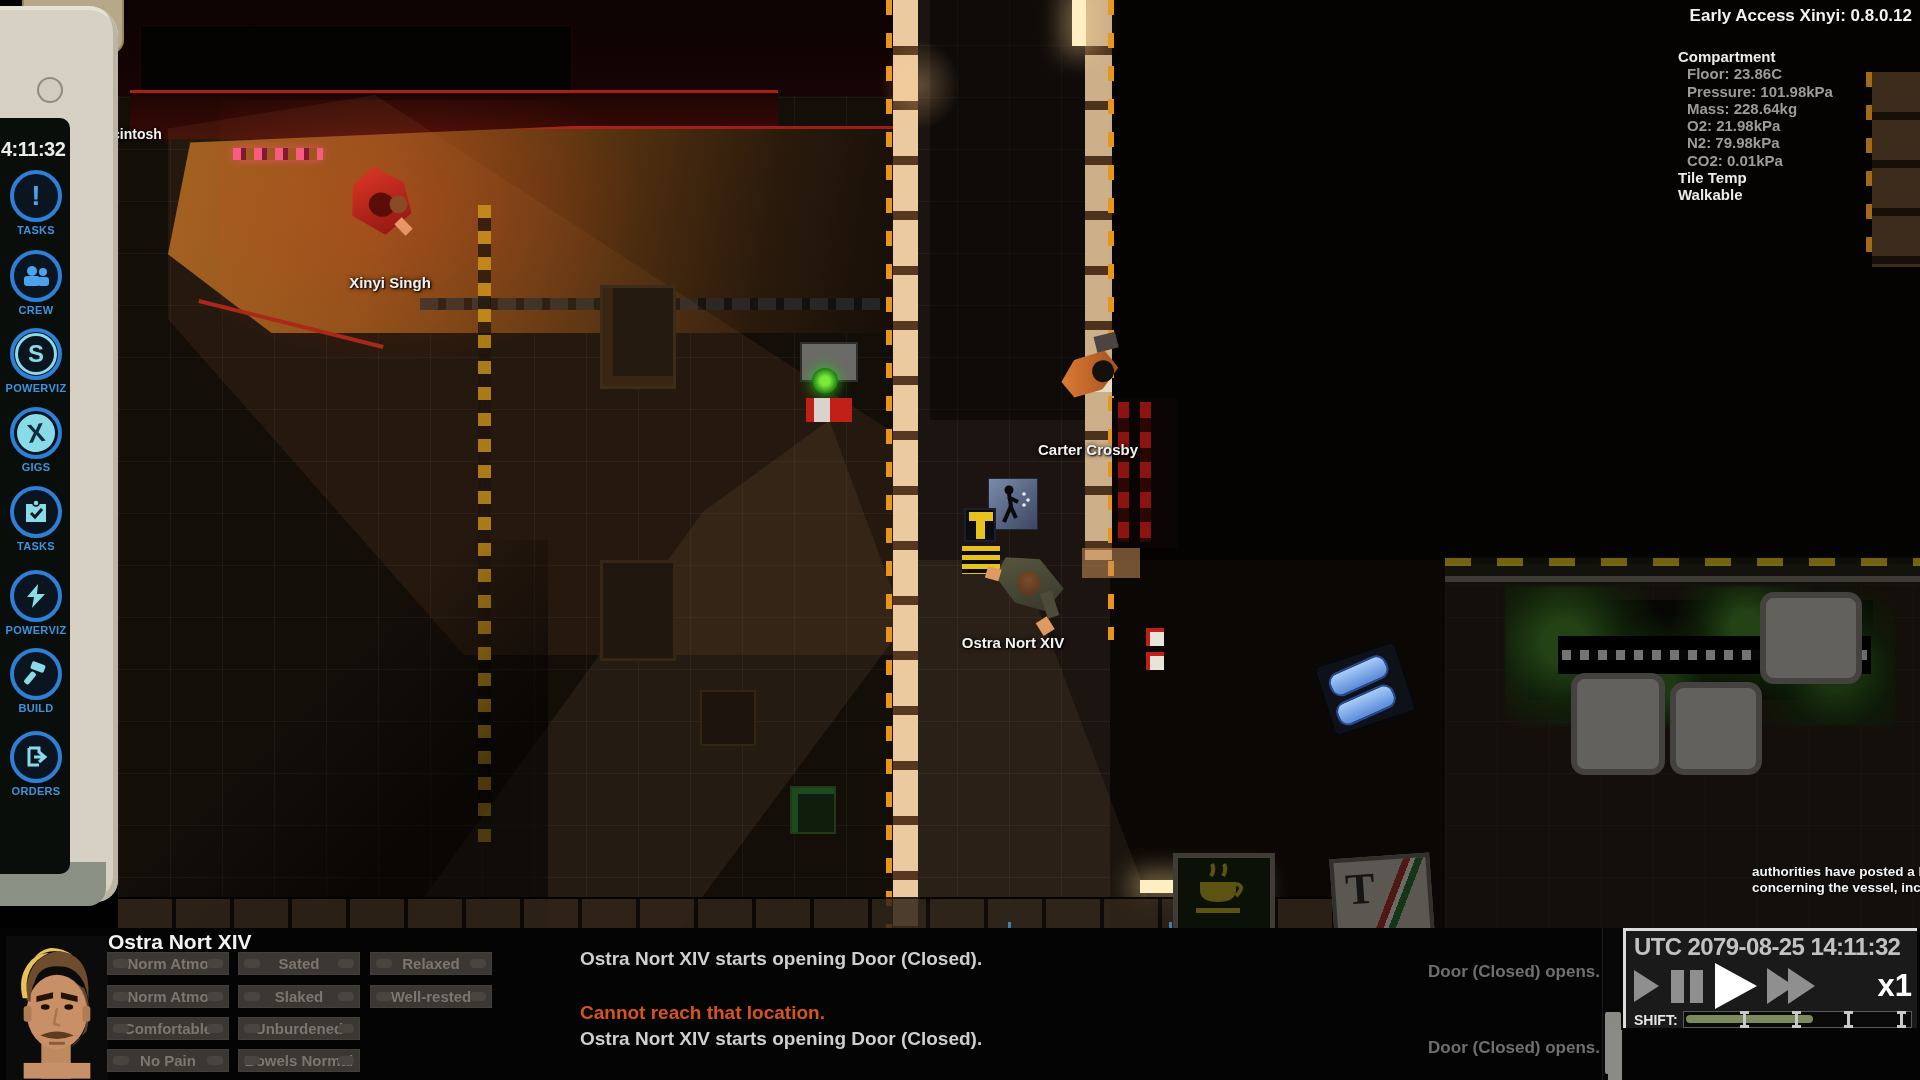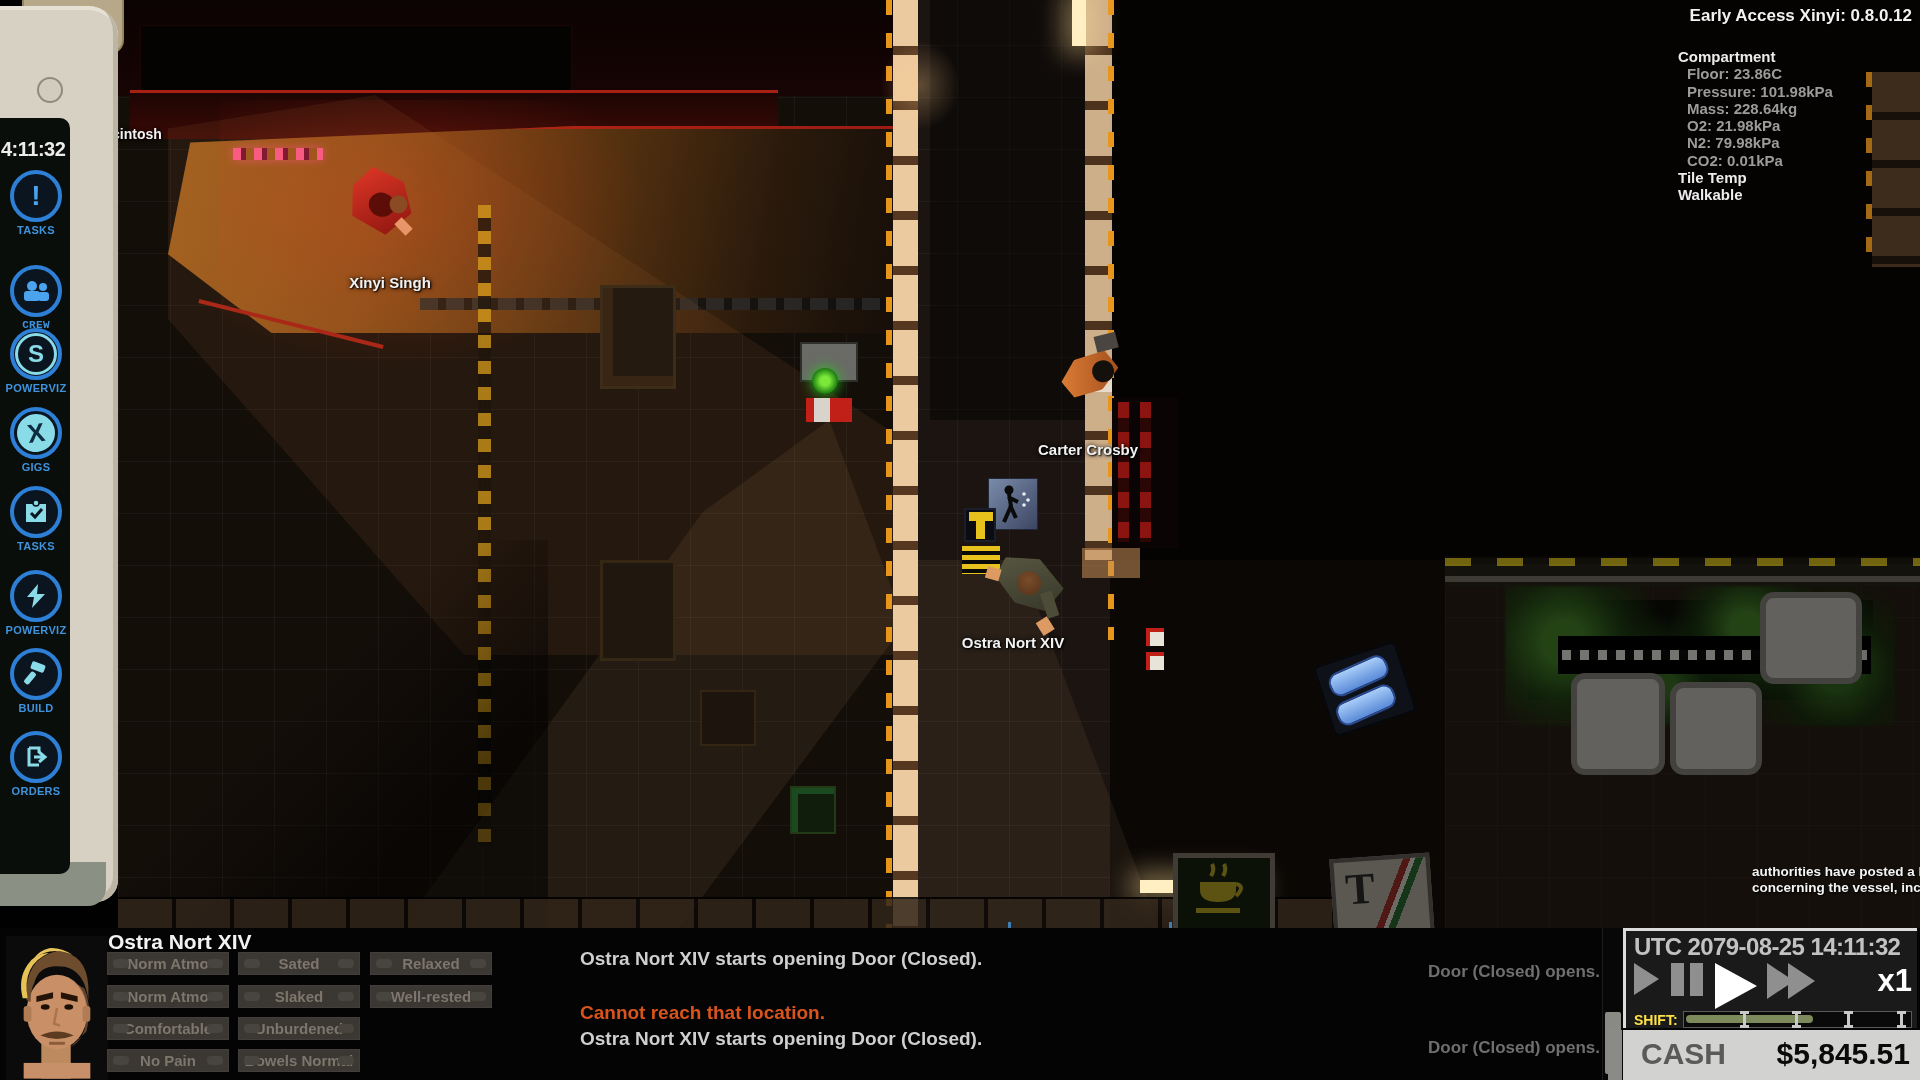--- a/index.html
+++ b/index.html
@@ -68,31 +68,31 @@
   .logline{position:absolute;left:580px;font-weight:bold;font-size:19px;color:#cfcfcf;white-space:nowrap;}
   .logline.warn{color:#d9541d;}
   .rightlog{position:absolute;left:1412px;width:188px;text-align:right;color:#6f6f6f;font-weight:bold;
       font-size:17px;white-space:nowrap;}
   #log-scrollbar{position:absolute;left:1602px;top:0;width:20px;height:152px;background:#070707;border-left:1px solid #1c1c1c;}
   #log-thumb{position:absolute;left:2px;top:84px;width:16px;height:62px;background:#8a8a85;border-radius:2px;}
 
   #time-panel{position:absolute;left:1623px;top:0;width:294px;height:100px;background:#1a1a1a;
       border-top:3px solid #dcdcdc;border-left:3px solid #dcdcdc;box-sizing:border-box;}
   #utc-line{margin:2px 0 0 8px;color:#c2c2c2;font-weight:bold;font-size:24px;letter-spacing:-0.6px;white-space:nowrap;}
-  #controls{position:absolute;left:8px;top:32px;width:278px;height:46px;display:flex;}
+  #controls{position:absolute;left:8px;top:32px;width:278px;height:46px;display:flex;align-items:center;}
   .tri-sm{width:0;height:0;border-top:16px solid transparent;border-bottom:16px solid transparent;border-left:25px solid #8f8f8f;}
   #btn-pause{display:flex;gap:6px;margin-left:12px;}
   #btn-pause span{display:block;width:13px;height:33px;background:#8f8f8f;}
   .tri-big{width:0;height:0;border-top:23px solid transparent;border-bottom:23px solid transparent;border-left:42px solid #ffffff;margin-left:12px;}
   #btn-ffwd{display:flex;margin-left:10px;}
   .tri-ff{width:0;height:0;border-top:18px solid transparent;border-bottom:18px solid transparent;border-left:27px solid #8f8f8f;}
   .tri-ff+.tri-ff{margin-left:-6px;}
   #speed{margin-left:auto;color:#fff;font-weight:bold;font-size:31px;}
   #shift-row{position:absolute;left:8px;top:80px;width:278px;display:flex;align-items:center;}
-  #shift-label{color:#fde047;font-weight:bold;font-size:14px;}
+  #shift-label{color:#e5e5e5;font-weight:bold;font-size:14px;}
   #shift-slider{position:relative;flex:1;height:15px;margin-left:5px;background:#0a0a0a;border:1px solid #5a5a5a;}
   #shift-fill{position:absolute;left:2px;top:3px;width:56%;height:8px;background:#7c8a5c;border-radius:4px;}
   .tick{position:absolute;top:0;width:3px;height:15px;background:#c9c9c9;}
   .tick::before,.tick::after{content:"";position:absolute;left:-3px;width:9px;height:3px;background:#c9c9c9;}
   .tick::before{top:-1px;} .tick::after{bottom:-1px;}
   #cash-tab{position:absolute;left:1608px;top:102px;width:14px;height:50px;background:#8a8a86;}
   #cash-bar{position:absolute;left:1623px;top:102px;width:297px;height:50px;background:#d2d2d0;}
   #cash-label{position:absolute;left:18px;top:7px;color:#5a5a58;font-weight:bold;font-size:30px;}
   #cash-amount{position:absolute;right:10px;top:7px;color:#0a0a0a;font-weight:bold;font-size:30px;}
 </style>
@@ -317,21 +317,21 @@
     <div id="pad-screen">
       <div id="pad-clock">4:11:32</div>
 
       <div class="pad-item" style="top:52px;">
         <div class="pad-circle">
           <span class="glyph-blue" style="font-size:28px;">!</span>
           </div>
         <div class="pad-label">TASKS</div>
       </div>
 
-      <div class="pad-item" style="top:147px;font-family:Liberation Mono, monospace;">
+      <div class="pad-item" style="top:132px;">
         <div class="pad-circle">
           <svg width="30" height="24" viewBox="0 0 30 24">
             <circle cx="11" cy="7" r="5" fill="#4aa3ec"></circle>
             <rect x="3" y="12" width="16" height="10" rx="3" fill="#4aa3ec"></rect>
             <circle cx="22" cy="8" r="4" fill="#4aa3ec"></circle>
             <rect x="17" y="13" width="11" height="9" rx="3" fill="#4aa3ec"></rect>
           </svg>
           </div>
         <div class="pad-label">CREW</div>
       </div>
@@ -460,19 +460,15 @@
           <div id="shift-fill"></div>
           <div class="tick" style="left:26%;"></div>
           <div class="tick" style="left:49%;"></div>
           <div class="tick" style="left:72%;"></div>
           <div class="tick" style="left:95%;"></div>
         </div>
       </div>
     </div>
 
     <div id="cash-tab"></div>
-    <div id="cash-bar">
-      <span id="cash-label">CASH</span>
-      <span id="cash-amount">$5,845.51</span>
-    </div>
   </div>
 
 </div>
 
 </body></html>

